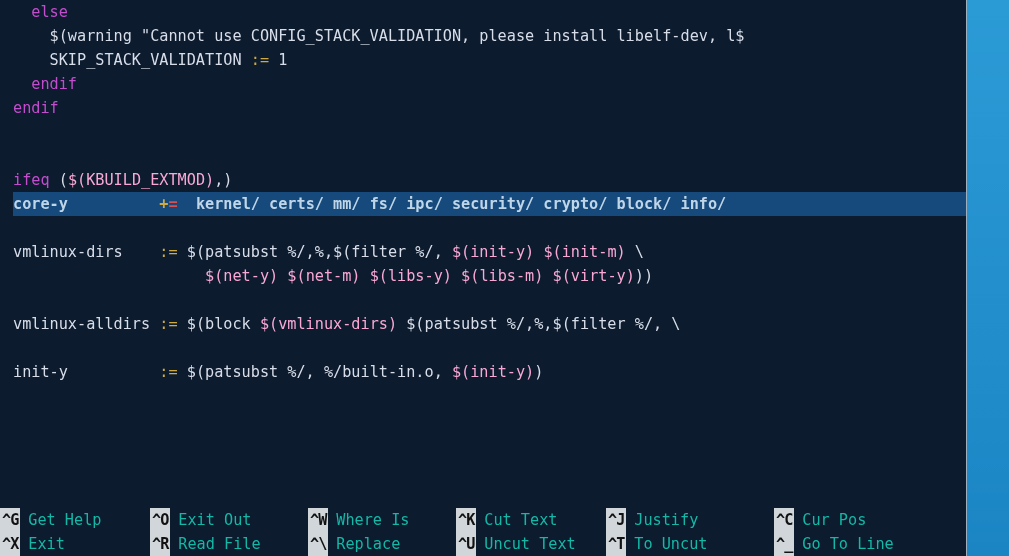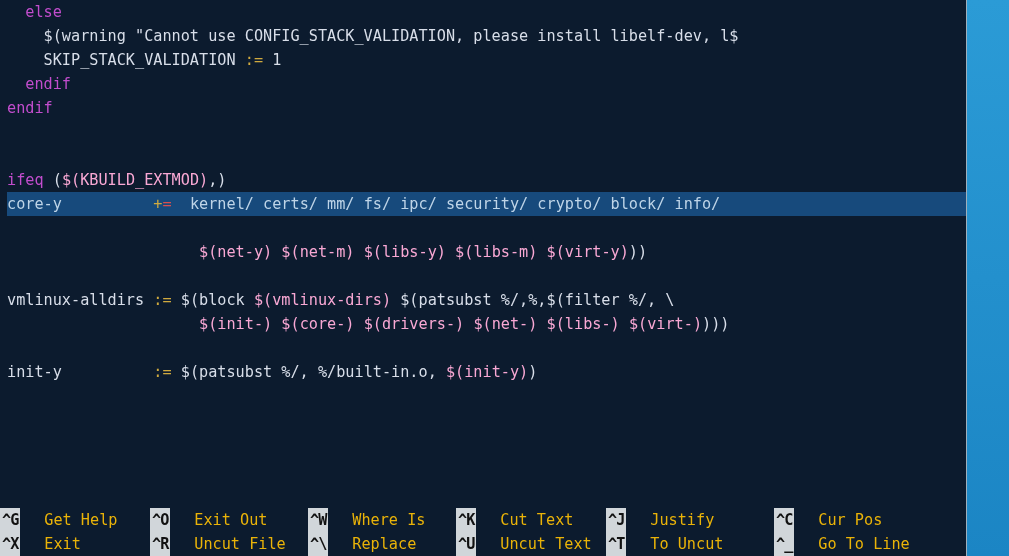--- a/index.html
+++ b/index.html
@@ -26,24 +26,24 @@
     top: 0;
     width: 966px;
     height: 556px;
     background: #0c1b2e;
     border-right: 1px solid #9fb0bc;
   }
   .line {
     white-space: pre;
     height: 24px;
     overflow: hidden;
-    padding-left: 7px;
+    padding-left: 13px;
   }
   .kw       { color: #c24dcd; }               
-  .hl-line  { background: #174a7c; color: #bfd5e8; display:inline-block; width:100%; }
+  .hl-line  { background: #174a7c; color: #bfd5e8; display:inline-block; width:100%;font-weight:bold; }
   .op-yel   { color: #d0aa3f; }
   .op-red   { color: #d94f4f; }
   .code     { color: #d8dee9; }
   .var      { color: #f9a8d4; }
 
   
   .shortcuts {
     position: absolute;
     left: 0;
     bottom: 0;
@@ -59,22 +59,22 @@
     height: 24px;
   }
   .sc .key {
     background: #d1d6da;
     color: #111;
     padding: 0 2px;
     font-weight: bold;
     letter-spacing: -1px;
   }
   .sc .lbl {
-    color: #eab308;
-    padding-left: 24px;
+    color: #14b8a6;
+    padding-left: 8px;
     padding-right: 6px;
   }
   
   .c0 { width: 150px; }
   .c1 { width: 158px; }
   .c2 { width: 148px; }
   .c3 { width: 150px; }
   .c4 { width: 168px; }
   .c5 { width: 160px; }
 </style>
@@ -90,29 +90,29 @@
     <div class="line"><span>  </span><span class="kw">endif</span></div>
     <div class="line"><span class="kw">endif</span></div>
     <div class="line"><span></span></div>
     <div class="line"><span></span></div>
     <div class="line"><span class="kw">ifeq</span><span class="code"> (</span><span class="var">$(KBUILD_EXTMOD)</span><span class="code">,)</span></div>
 
     <div class="line"><span class="hl-line"><span>core-y          </span><span class="op-yel">+</span><span class="op-red">=</span><span>  kernel/ certs/ mm/ fs/ ipc/ security/ crypto/ block/ info/</span></span></div>
 
     <div class="line"><span></span></div>
 
+    <div class="line"><span class="code">vmlinux-dirs    </span><span class="op-yel">:=</span><span class="code"> $(patsubst %/,%,$(filter %/, </span><span class="var">$(init-y)</span><span> </span><span class="var">$(init-m)</span><span class="code"> \</span></div>
 
 
     <div class="line"><span>                     </span><span class="var">$(net-y)</span><span> </span><span class="var">$(net-m)</span><span> </span><span class="var">$(libs-y)</span><span> </span><span class="var">$(libs-m)</span><span> </span><span class="var">$(virt-y)</span><span class="code">))</span></div>
 
     <div class="line"><span></span></div>
 
     <div class="line"><span class="code">vmlinux-alldirs </span><span class="op-yel">:=</span><span class="code"> $(block </span><span class="var">$(vmlinux-dirs)</span><span class="code"> $(patsubst %/,%,$(filter %/, \</span></div>
 
-    <div class="line"><span>                     </span><span class="var">$(init-)</span><span> </span><span class="var">$(core-)</span><span> </span><span class="var">$(drivers-)</span><span> </span><span class="var">$(net-)</span><span> </span><span class="var">$(libs-)</span><span> </span><span class="var">$(virt-)</span><span class="code">)))</span></div>
 
     <div class="line"><span></span></div>
 
     <div class="line"><span class="code">init-y          </span><span class="op-yel">:=</span><span class="code"> $(patsubst %/, %/built-in.o, </span><span class="var">$(init-y)</span><span class="code">)</span></div>
 
     <div class="line"><span></span></div>
 
     <div class="shortcuts">
       <div class="sc-row">
         <div class="sc c0">
@@ -140,21 +140,21 @@
             <span class="lbl">Cur Pos</span>
           </div>
       </div>
       <div class="sc-row">
         <div class="sc c0">
             <span class="key">^X</span>
             <span class="lbl">Exit</span>
           </div>
         <div class="sc c1">
             <span class="key">^R</span>
-            <span class="lbl">Uncut File</span>
+            <span class="lbl">Read File</span>
           </div>
         <div class="sc c2">
             <span class="key">^\</span>
             <span class="lbl">Replace</span>
           </div>
         <div class="sc c3">
             <span class="key">^U</span>
             <span class="lbl">Uncut Text</span>
           </div>
         <div class="sc c4">

